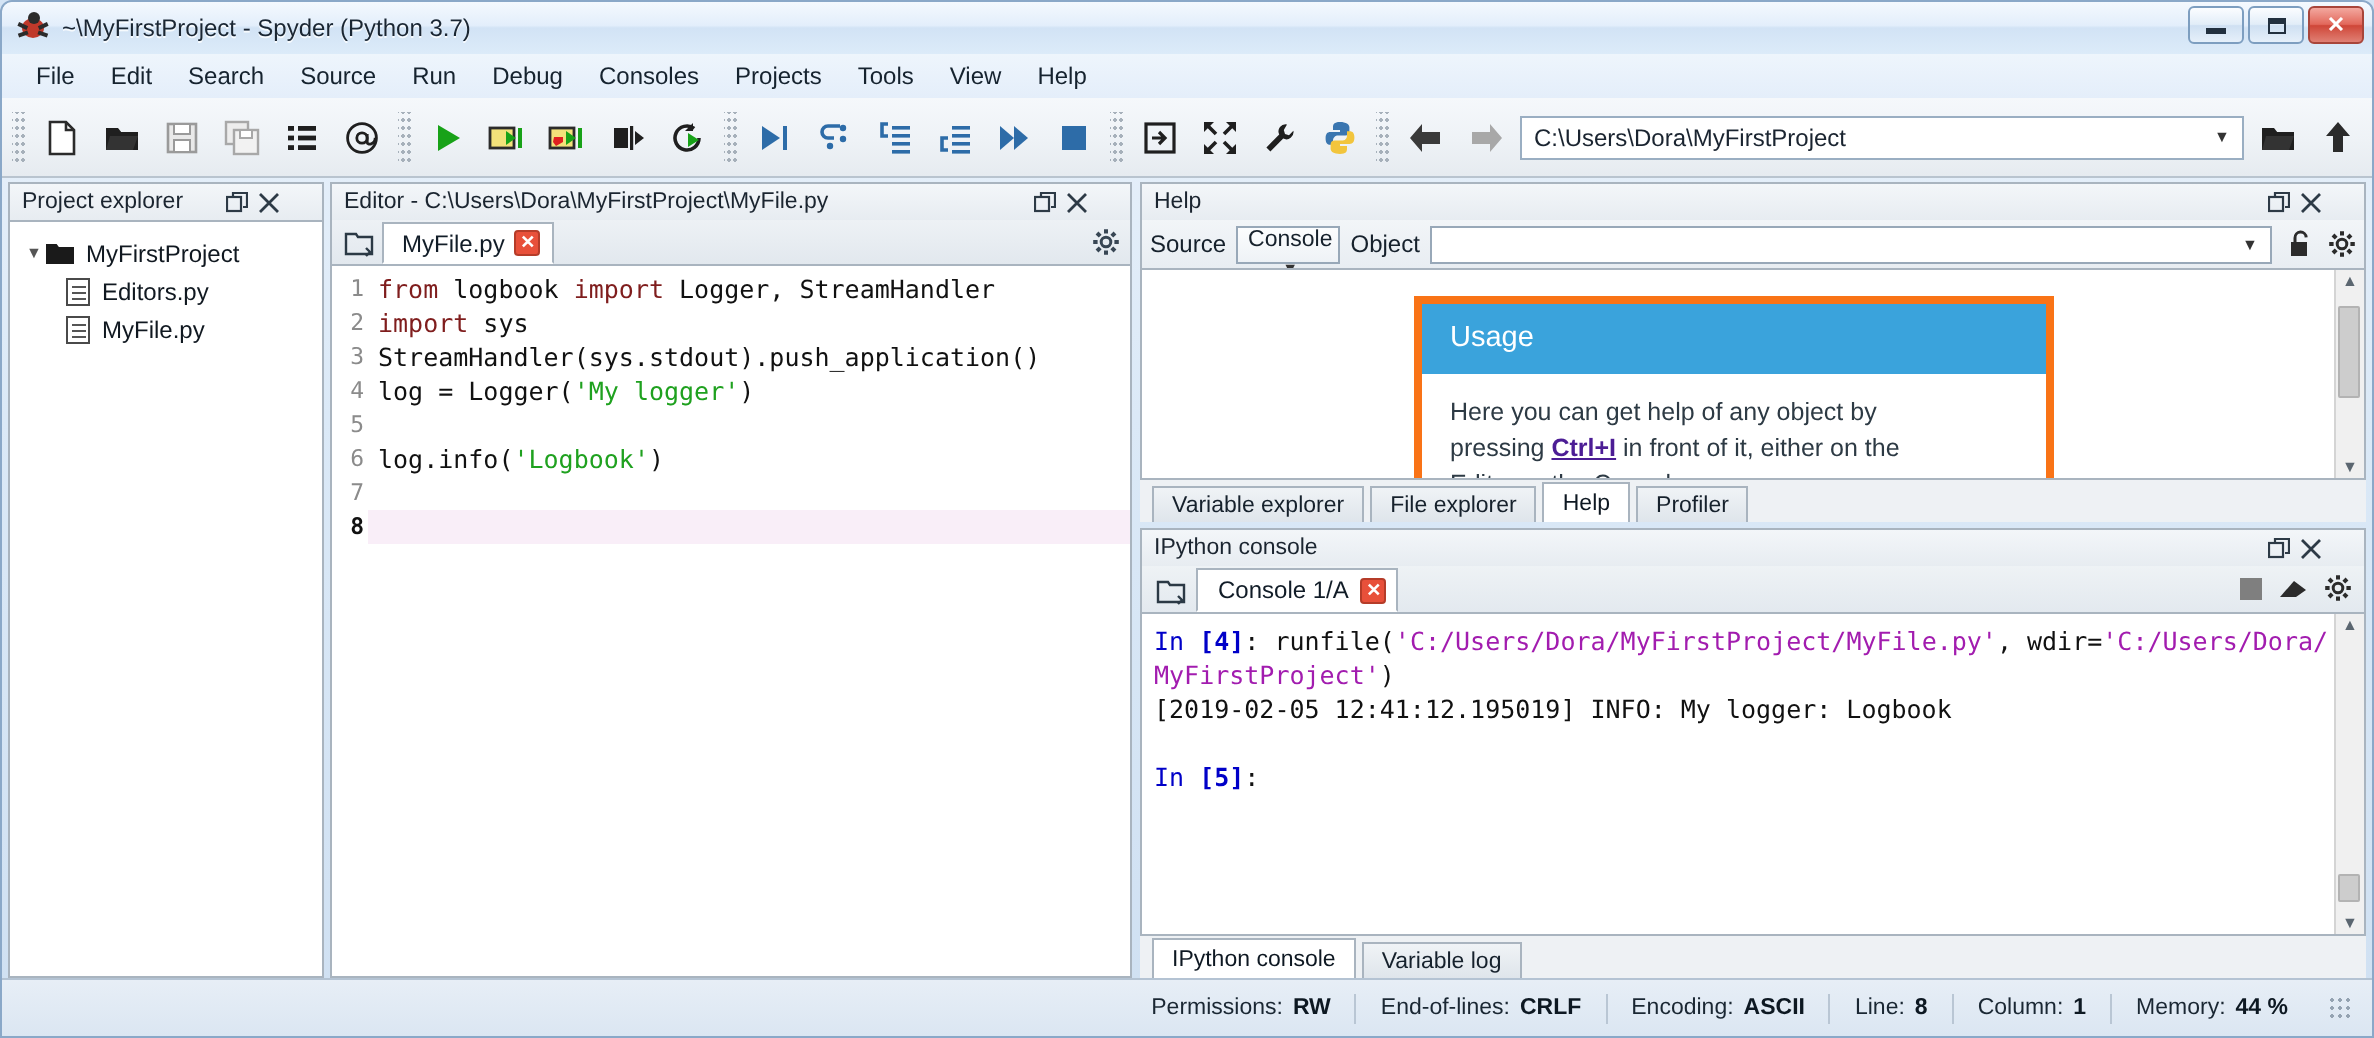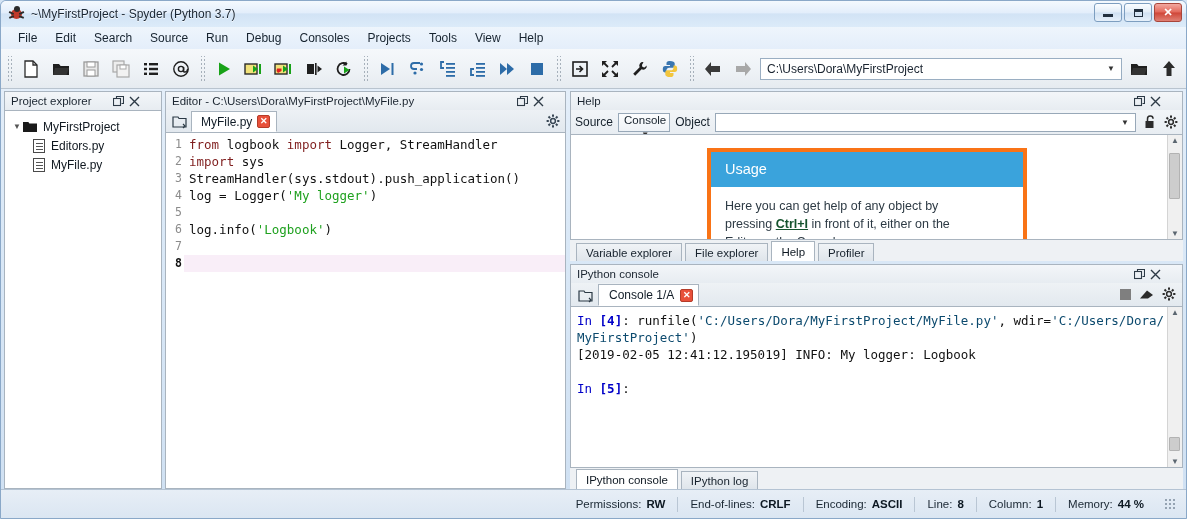--- a/index.html
+++ b/index.html
@@ -200,21 +200,21 @@
   .usage-card{
     position:absolute;left:136px;top:13px;width:320px;
     background:#fff;border:4px solid #f97316;
   }
   .usage-head{
     background:#3aa3dc;color:#fff;font-size:14.5px;padding:9px 14px 10px 14px;
   }
   .usage-text{
     padding:10px 14px 0 14px;font-size:12.5px;color:#2d3a44;line-height:18px;
   }
-  .usage-text b{color:#14532d;text-decoration:underline;}
+  .usage-text b{color:#4c1d95;text-decoration:underline;}
   .vscroll{
     width:15px;flex:none;background:#f0f0f0;border-left:1px solid #d4d4d4;
     display:flex;flex-direction:column;align-items:center;justify-content:space-between;
     padding:1px 0;
   }
   .vs-arrow{font-size:8px;color:#5b6670;}
   .vs-thumb{
     width:11px;height:46px;background:#cdcdcd;border:1px solid #b3b3b3;border-radius:1px;
     position:absolute;top:18px;right:2px;
   }
@@ -248,21 +248,21 @@
   .stopsq{width:11px;height:11px;background:#7f7f7f;}
   .console-body{
     flex:1;border:1px solid #a9b4bf;background:#fff;display:flex;overflow:hidden;min-height:0;
   }
   .console-text{
     flex:1;padding:5px 0 0 6px;font-family:"DejaVu Sans Mono", monospace;
     font-size:12.5px;line-height:17px;color:#111;white-space:pre-wrap;word-break:break-all;
   }
   .c-in{color:#0000c8;}
   .c-num{color:#0000c8;font-weight:bold;}
-  .c-str{color:#0c4a6e;}
+  .c-str{color:#a21caf;}
 
   
   .statusbar{
     position:absolute;left:0;right:0;bottom:0;height:29px;
     display:flex;align-items:center;justify-content:flex-end;gap:0px;
     background:linear-gradient(180deg,#e7eef6,#dbe6f2);
     border-top:1px solid #b4c3d3;padding-right:10px;font-size:11.5px;color:#1a2733;
   }
   .st-item{display:flex;align-items:center;gap:5px;padding:0 12px;white-space:nowrap;}
   .st-item b{color:#0d1822;font-size:11.5px;}
@@ -712,21 +712,21 @@
         <div class="console-body">
           <div class="console-text" id="console-lines"><div><span class="c-in">In </span><span class="c-num">[4]</span><span>: runfile(</span><span class="c-str">'C:/Users/Dora/MyFirstProject/MyFile.py'</span><span>, wdir=</span><span class="c-str">'C:/Users/Dora/MyFirstProject'</span><span>)</span></div><div><span>[2019-02-05 12:41:12.195019] INFO: My logger: Logbook</span></div><div>&nbsp;</div><div><span class="c-in">In </span><span class="c-num">[5]</span><span>:</span></div></div>
           <div class="vscroll">
             <span class="vs-arrow">▲</span>
             <span class="vs-thumb" style="top:auto;bottom:16px;height:14px;"></span>
             <span class="vs-arrow">▼</span>
           </div>
         </div>
         <div class="tabrow">
           <div class="btab active">IPython console</div>
-          <div class="btab">IPython log</div>
+          <div class="btab">Variable log</div>
         </div>
       </div>
 
     </div>
   </div>
 
   <div class="statusbar">
     <div class="st-item">
       <span>Permissions:</span>
       <b>RW</b>

